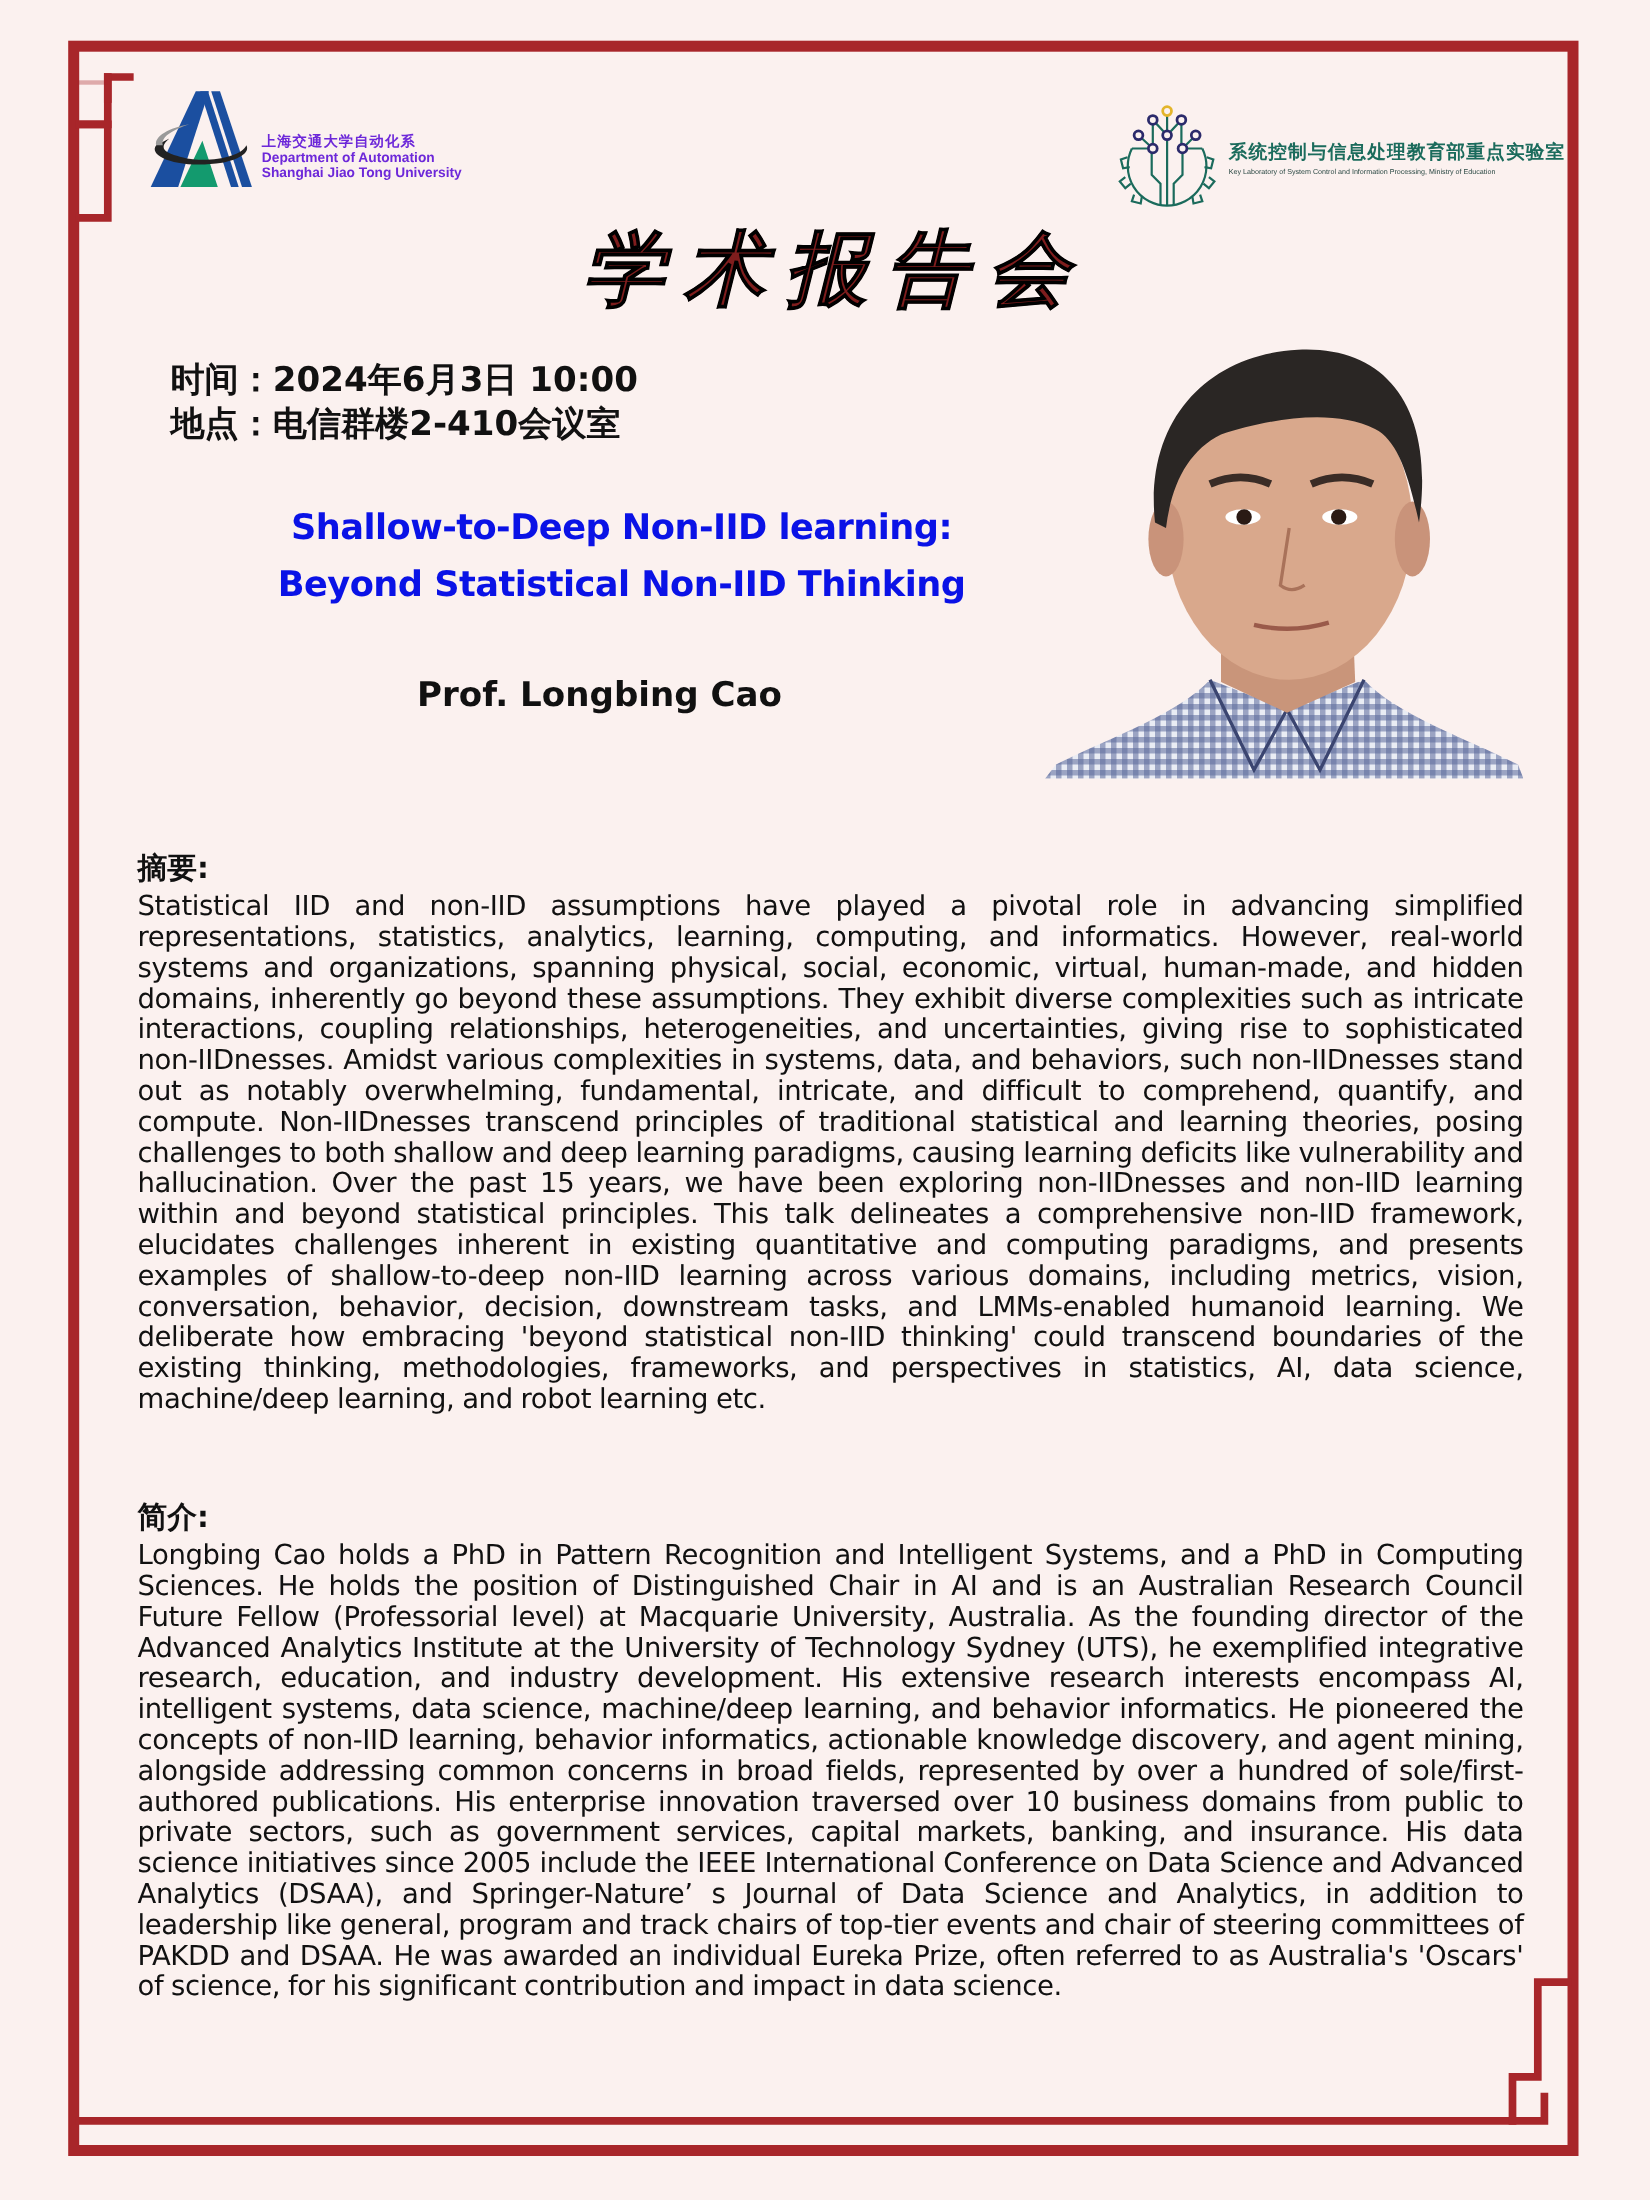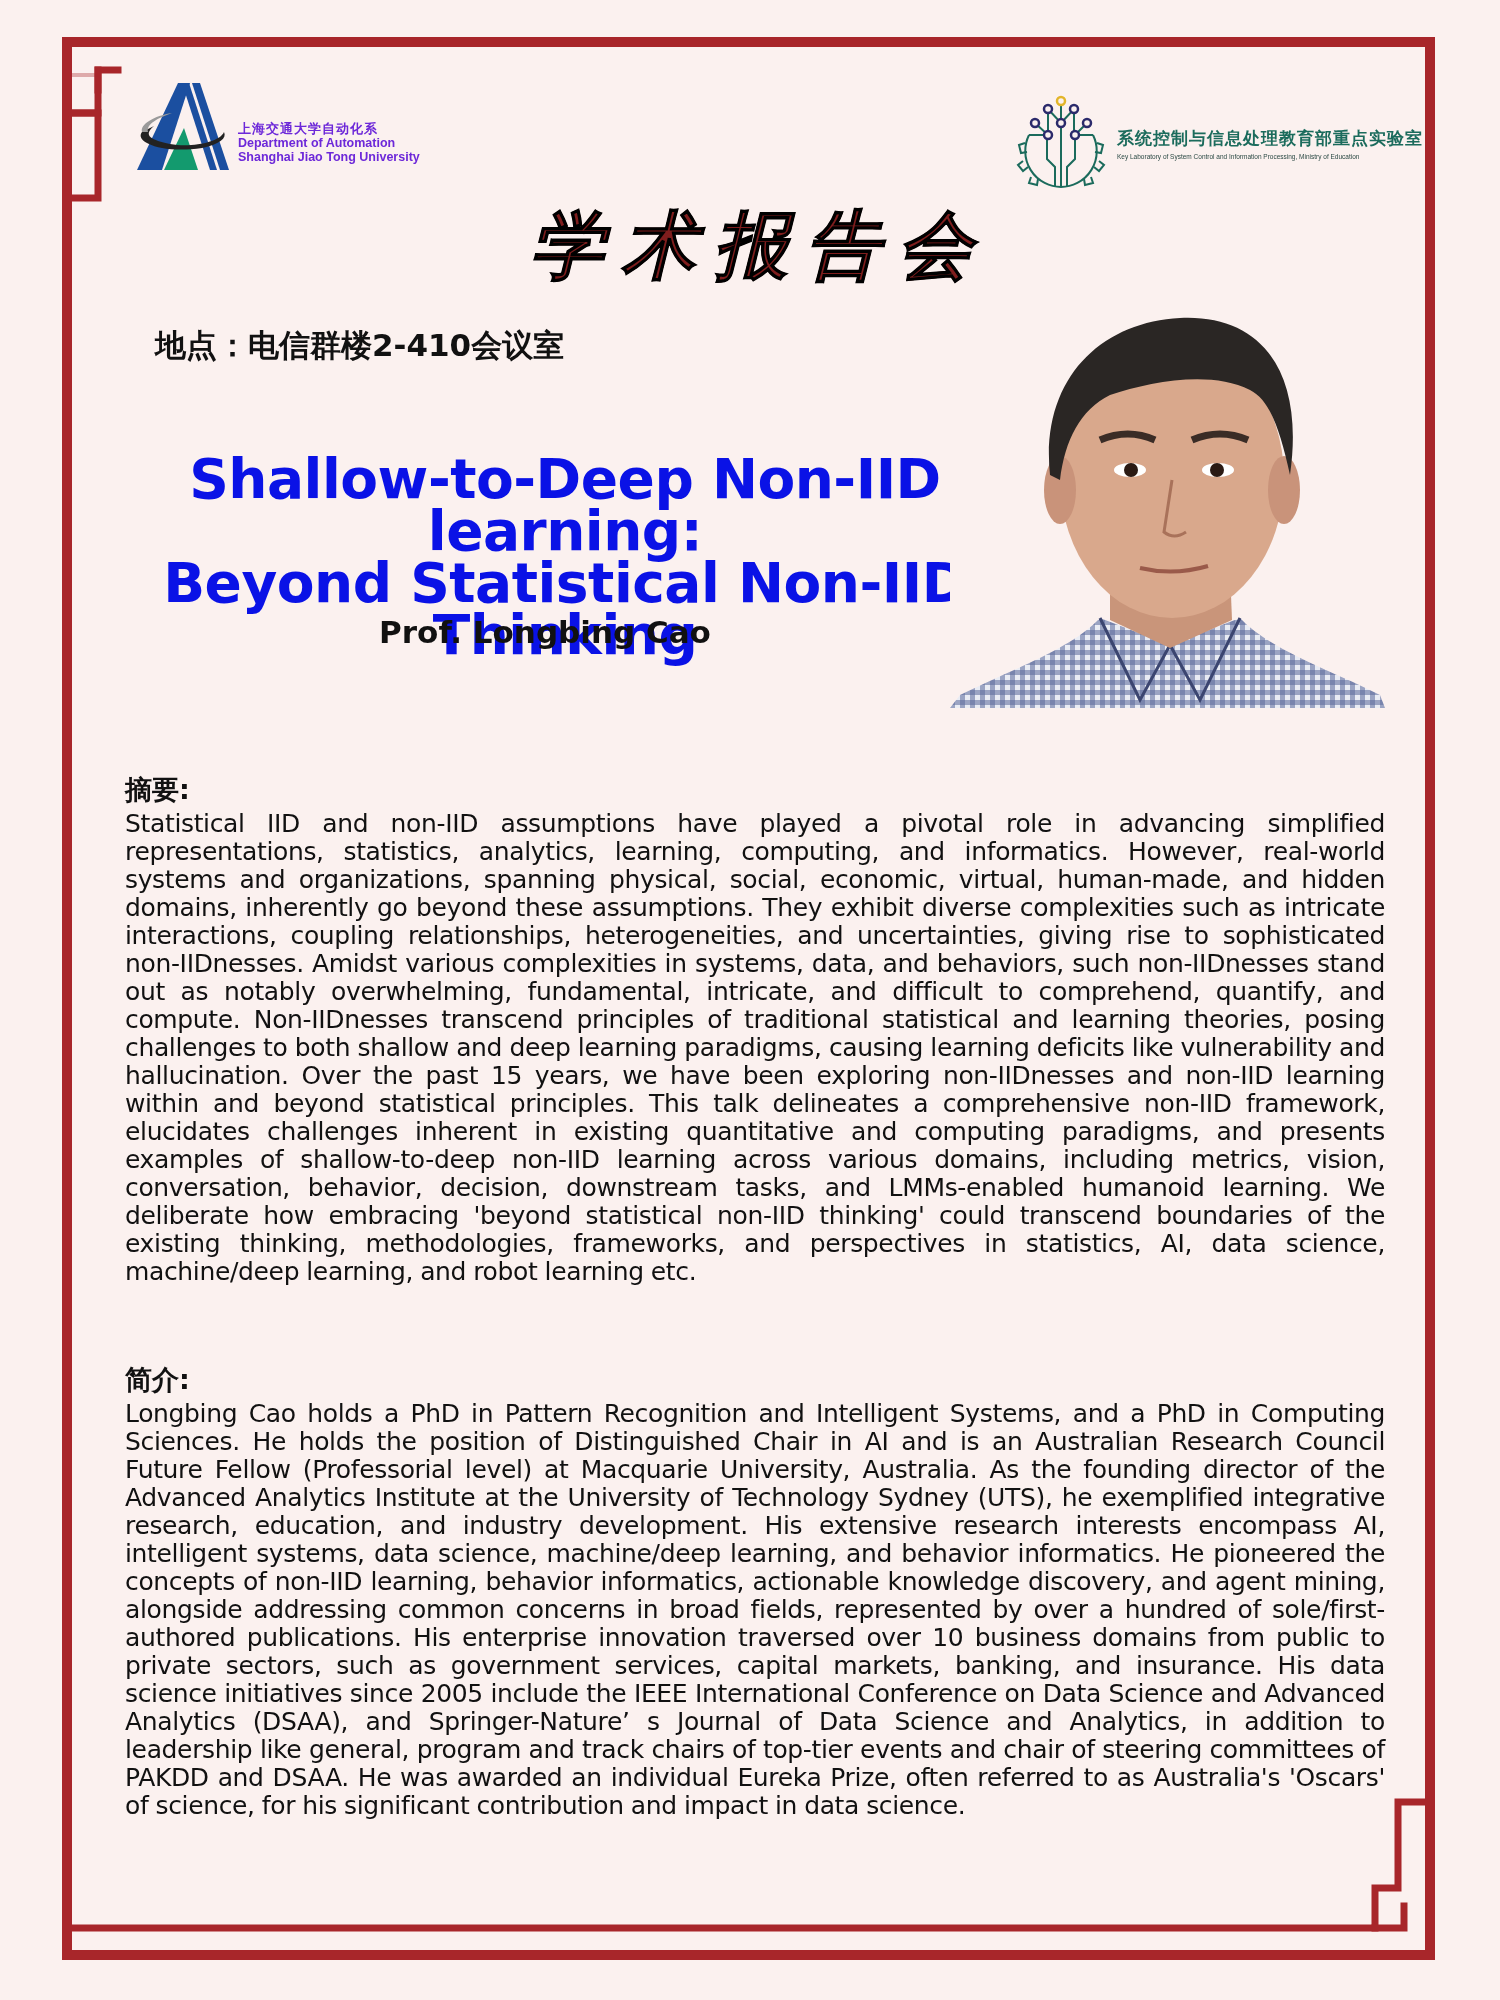--- a/index.html
+++ b/index.html
@@ -11,21 +11,21 @@
   .logo-left .cn { font-size:13px; letter-spacing:1px; }
   .logo-left .en { font-size:12.5px; }
   .logo-right { position:absolute; left:1015px; top:95px; width:400px; height:95px;text-align:center; }
   .logo-right .cn { position:absolute; left:102px; top:32px; color:#1b6b5c; font-size:17px; font-weight:bold; letter-spacing:1px; white-space:nowrap; }
   .logo-right .en { position:absolute; left:102px; top:58px; color:#2c4a45; font-size:6.5px; white-space:nowrap; font-family:"Liberation Sans", sans-serif; }
   .calli { position:absolute; left:520px; top:200px; width:480px; text-align:center; font-family:"DejaVu Serif", serif;
            font-size:74px; font-weight:bold; letter-spacing:18px; color:#7f1d1d; line-height:90px;
            text-shadow: 0 0 0 #000; -webkit-text-stroke:1px #000; font-style:italic; }
   .info { position:absolute; left:155px; top:325px; font-weight:bold; font-size:31px; line-height:40px; font-family:"DejaVu Sans", sans-serif; }
   .talk-title { position:absolute; left:140px; top:453px; width:850px; text-align:center; color:#0a12e6; font-weight:bold;
-                font-family:"DejaVu Sans", sans-serif; font-size:55px; line-height:52px; letter-spacing:-0.5px; }
+                font-family:"DejaVu Sans", sans-serif; font-size:32px; line-height:52px; letter-spacing:-0.5px; }
   .speaker { position:absolute; left:300px; top:612px; width:490px; text-align:center; font-weight:bold;
              font-family:"DejaVu Sans", sans-serif; font-size:31px; line-height:41px; }
   .photo { position:absolute; left:950px; top:300px; width:435px; height:408px; overflow:hidden; }
   .section-head { position:absolute; left:125px; font-weight:bold; font-size:27px; line-height:32px;text-align:right; }
   .body-text { position:absolute; left:125px; width:1260px; font-family:"DejaVu Sans", sans-serif; font-size:25px;
                line-height:28px; text-align:justify; letter-spacing:-0.35px; word-spacing:-0.5px; }
 </style>
 </head>
 <body>
 
@@ -79,20 +79,23 @@
     <circle cx="46" cy="6" r="4" fill="#fbf1ef" stroke="#e3b52a" stroke-width="2.5"></circle>
   </svg>
   <div class="cn">系统控制与信息处理教育部重点实验室</div>
   <div class="en">Key Laboratory of System Control and Information Processing, Ministry of Education</div>
 </div>
 
 <div class="calli">学术报告会</div>
 
 <div class="info">
   <div>
+    <span>时间：</span><span>2024年6月3日 10:00</span>
+  </div>
+  <div>
     <span>地点：</span><span>电信群楼2-410会议室</span>
   </div>
 </div>
 
 <div class="talk-title">
   <div>Shallow-to-Deep Non-IID learning:</div>
   <div>Beyond Statistical Non-IID Thinking</div>
 </div>
 
 <div class="speaker">

